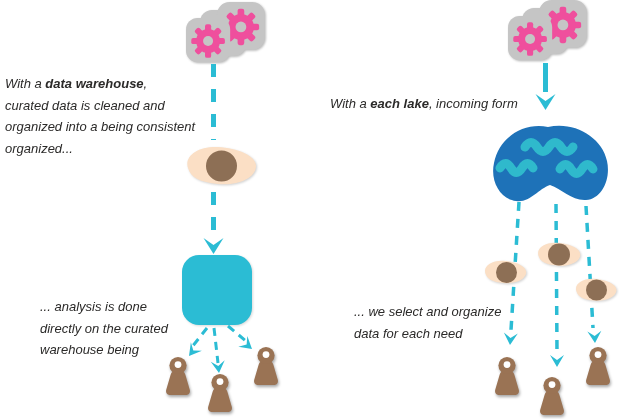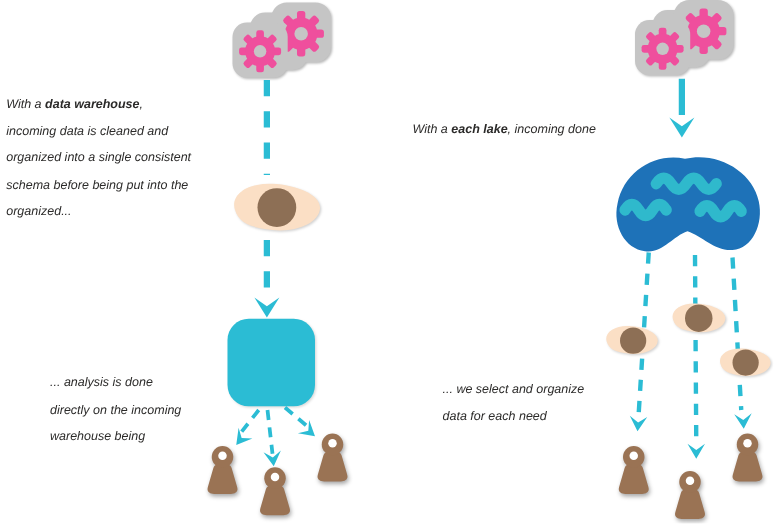--- a/index.html
+++ b/index.html
@@ -1,20 +1,20 @@
 <!DOCTYPE html>
 <html style="--teal: #2bbcd4; --lake-blue: #1e72b8; --wave-teal: #2fb9cc; --pink: #ef4f9d; --gray: #c5c5c5; --peach: #fbdfc5; --iris: #8d6f55; --person: #9a7354; --text: #2b2a29;"><head>
 <meta charset="utf-8">
 <style>
   html,body{margin:0;padding:0;background:#ffffff;}
   #stage{
     position:relative;width:619px;height:419px;background:#fff;overflow:hidden;
     font-family:"Liberation Sans",sans-serif;color:var(--text,#2b2a29);
   }
-  .txt{position:absolute;font-style:italic;font-size:10px;line-height:21.5px;}
+  .txt{position:absolute;font-style:italic;font-size:13px;line-height:21.5px;}
   .txt .tl{white-space:nowrap;}
   .txt b{font-weight:700;}
   svg{position:absolute;left:0;top:0;}
   .gears{filter:drop-shadow(1px 1.5px 1px rgba(0,0,0,.28));}
   .person{filter:drop-shadow(1.5px 2px 1.5px rgba(0,0,0,.35));}
   .eye{filter:drop-shadow(1px 1.5px 1px rgba(0,0,0,.18));}
   .wbox{filter:drop-shadow(1px 1.5px 1px rgba(0,0,0,.15));}
 </style>
 </head>
 <body>
@@ -141,34 +141,33 @@
     <g class="person" transform="translate(537,376)">
         <use href="#personfig"></use>
       </g>
     <g class="person" transform="translate(583,346)">
         <use href="#personfig"></use>
       </g>
   </svg>
 
   <div class="txt" style="left:5px;top:73px;">
     <div class="tl"><span>With a </span><b>data warehouse</b><span>,</span></div>
-    <div class="tl"><span>incoming data is cleaned and</span></div>
-    <div class="tl"><span>organized into a single consistent</span></div>
-    <div class="tl"><span>schema before being put into the</span></div>
+    <div class="tl"><span>curated data is cleaned and</span></div>
+    <div class="tl"><span>organized into a being consistent</span></div>
     <div class="tl"><span>organized...</span></div>
   </div>
 
   <div class="txt" style="left:40px;top:296px;">
     <div class="tl">... analysis is done</div>
-    <div class="tl">directly on the incoming</div>
+    <div class="tl">directly on the curated</div>
     <div class="tl">warehouse being</div>
   </div>
 
   <div class="txt" style="left:330px;top:93px;">
-    <div class="tl"><span>With a </span><b>each lake</b><span>, incoming done</span></div>
+    <div class="tl"><span>With a </span><b>each lake</b><span>, incoming form</span></div>
   </div>
 
   <div class="txt" style="left:354px;top:301px;">
     <div class="tl">... we select and organize</div>
     <div class="tl">data for each need</div>
   </div>
 
 </div>
 
 </body></html>

